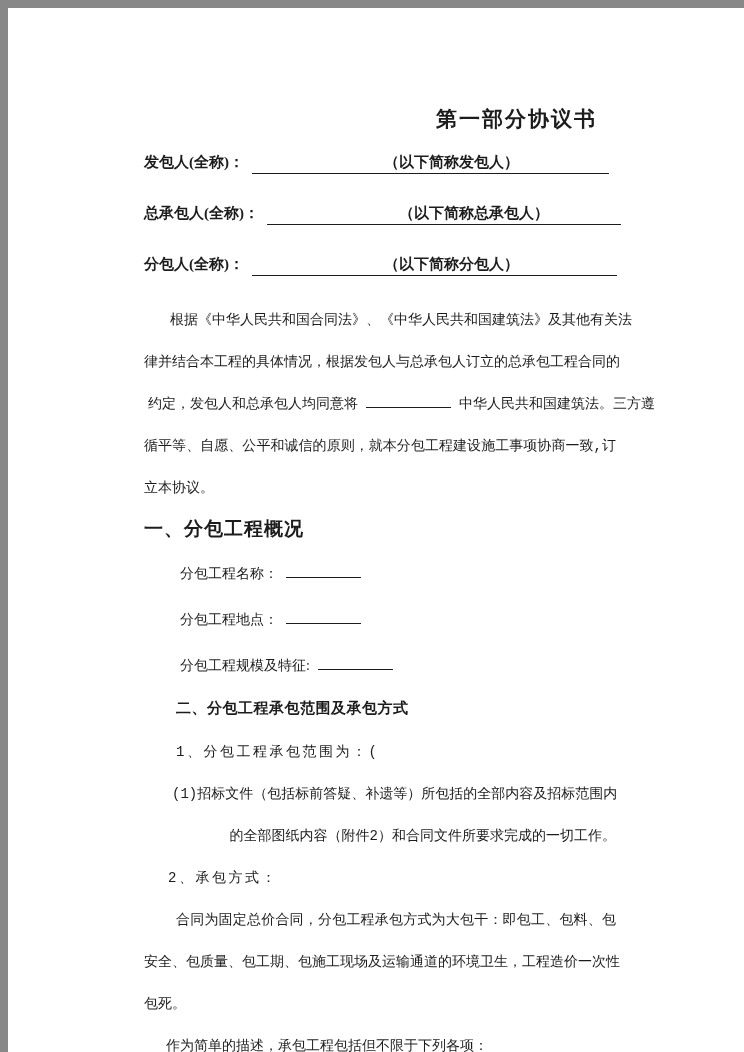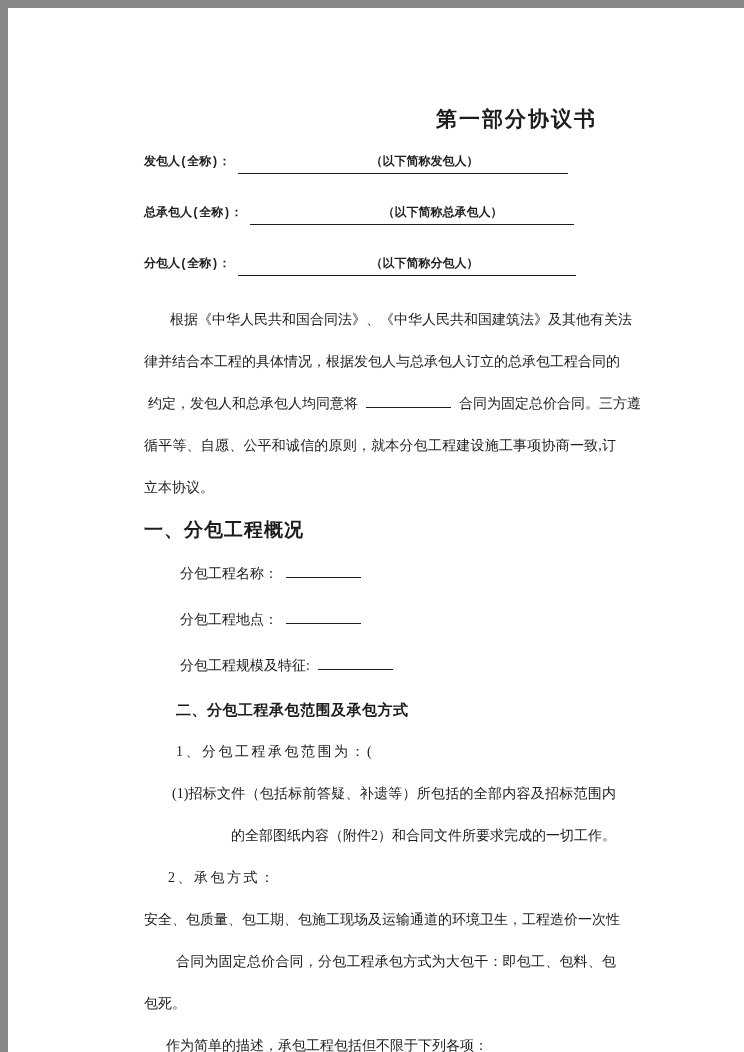--- a/index.html
+++ b/index.html
@@ -10,33 +10,33 @@
     padding:92px 128px 0 128px; overflow:hidden; position:relative;
   }
   
   .title {
     font-size:21px; font-weight:bold; letter-spacing:2px;
     line-height:30px; padding-left:296px; white-space:nowrap;
     margin-bottom:14px;
   }
   
   .party-row {
-    font-size:12px; font-weight:bold; line-height:22px;
-    margin-bottom:21px; white-space:nowrap;font-family:Liberation Mono, monospace;
+    font-size:15px; font-weight:bold; line-height:22px;
+    margin-bottom:21px; white-space:nowrap;
   }
   .pline {
     display:inline-block; border-bottom:1.6px solid #1c1c1c;
     line-height:21px; vertical-align:baseline;
   }
   .fill { display:inline-block; }
   .fill-a { width:120px; }
   .fb1 { width:78px; } .fb2 { width:60px; } .fb3 { width:86px; }
   
   .flow { font-size:14px; margin-top:6px; }
-  .ln { line-height:38px; white-space:nowrap; }
+  .ln { line-height:38px; white-space:nowrap;font-family:Liberation Mono, monospace; }
   .just { text-align:justify; text-align-last:justify; }
   .ind { padding-left:26px; }
   .blank {
     display:inline-block; border-bottom:1.6px solid #1c1c1c;
     vertical-align:-4px; height:18px;
   }
   .blank-w85 { width:85px; }
   .blank-w75 { width:75px; }
   .h1 { font-weight:bold; font-size:19px; letter-spacing:1px; }
   .h2 { font-weight:bold; font-size:15px; letter-spacing:0.5px; padding-left:32px; }
@@ -64,21 +64,21 @@
   </div>
 
   <div class="party-row">
     <span>分包人(全称)：</span><span class="pline"><span class="fill fill-a"></span><span>（以下简称分包人）</span><span class="fill fb3"></span></span>
   </div>
 
   <div class="flow">
 
     <div class="ln just ind">根据《中华人民共和国合同法》、《中华人民共和国建筑法》及其他有关法</div>
     <div class="ln just">律并结合本工程的具体情况，根据发包人与总承包人订立的总承包工程合同的</div>
-    <div class="ln just"><span>约定，发包人和总承包人均同意将</span><span class="blank blank-w85"></span><span>合同为固定总价合同。三方遵</span></div>
+    <div class="ln just"><span>约定，发包人和总承包人均同意将</span><span class="blank blank-w85"></span><span>中华人民共和国建筑法。三方遵</span></div>
     <div class="ln just">循平等、自愿、公平和诚信的原则，就本分包工程建设施工事项协商一致,订</div>
     <div class="ln">立本协议。</div>
 
     <div class="ln h1">一、分包工程概况</div>
 
     <div class="field-row">
       <span>分包工程名称：</span><span class="blank blank-w75"></span>
     </div>
     <div class="field-row">
       <span>分包工程地点：</span><span class="blank blank-w75"></span>
@@ -87,20 +87,20 @@
       <span>分包工程规模及特征:</span><span class="blank blank-w75"></span>
     </div>
 
     <div class="ln h2">二、分包工程承包范围及承包方式</div>
 
     <div class="ln p32 item-sp">1、分包工程承包范围为：(</div>
     <div class="ln just p28">(1)招标文件（包括标前答疑、补遗等）所包括的全部内容及招标范围内</div>
     <div class="ln p20">的全部图纸内容（附件2）和合同文件所要求完成的一切工作。</div>
 
     <div class="ln p24 item-sp">2、承包方式：</div>
+    <div class="ln just p32">合同为固定总价合同，分包工程承包方式为大包干：即包工、包料、包</div>
     <div class="ln just">安全、包质量、包工期、包施工现场及运输通道的环境卫生，工程造价一次性</div>
-    <div class="ln just p32">合同为固定总价合同，分包工程承包方式为大包干：即包工、包料、包</div>
     <div class="ln">包死。</div>
 
     <div class="ln p22">作为简单的描述，承包工程包括但不限于下列各项：</div>
 
   </div>
 </div>
 
 </body></html>

